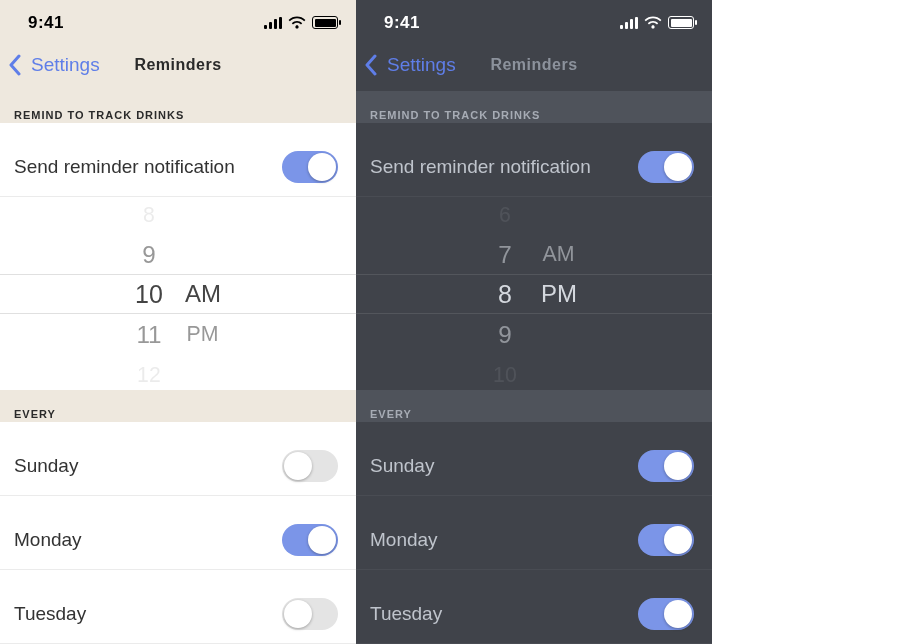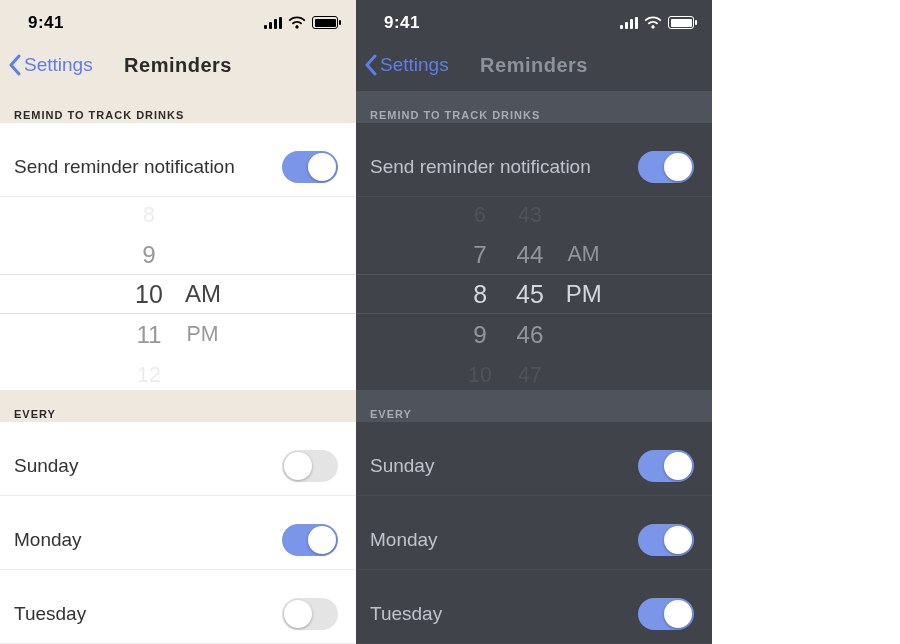--- a/index.html
+++ b/index.html
@@ -11,23 +11,23 @@
 
   
   .status { display: flex; justify-content: space-between; align-items: center; padding: 10px 18px 4px 28px; height: 40px; }
   .status-time { font-weight: 600; font-size: 17px; letter-spacing: 0.5px; }
   .status-icons { display: flex; align-items: center; gap: 6px; }
   .dark .status-time { color: #fff; }
   .light .status-time { color: #000; }
 
   
   .nav { display: flex; align-items: center; justify-content: center; position: relative; height: 54px; }
-  .back { position: absolute; left: 8px; display: flex; align-items: center; gap: 2px; color: #5f7ee8; font-size: 19px; }
+  .back { position: absolute; left: 8px; display: flex; align-items: center; gap: 9px; color: #5f7ee8; font-size: 19px; }
   .back svg path { stroke: #5f7ee8; }
-  .title { font-size: 20px; font-weight: 700; letter-spacing: 0.5px; }
+  .title { font-size: 16px; font-weight: 700; letter-spacing: 0.5px; }
   .light .title { color: #2a2a2a; font-family: 'HelveticaNeue-CondensedBold', 'Arial Narrow', sans-serif; font-stretch: condensed; }
   .dark  .title { color: #8c929c; font-family: 'HelveticaNeue-CondensedBold', 'Arial Narrow', sans-serif; font-stretch: condensed;}
 
   
   .section-header { font-size: 11px; font-weight: 700; letter-spacing: 1px; padding: 18px 14px 2px 14px; font-family: 'HelveticaNeue-CondensedBold', 'Arial Narrow', sans-serif; font-stretch: condensed; }
   .light .section-header { color: #2a2a2a; background: #eee8de; }
   .dark  .section-header { color: #a7acb5; background: #4f535b; }
 
   
   .row { display: flex; align-items: center; justify-content: space-between; padding: 28px 18px 13px 14px; font-size: 19px; border-bottom: 1px solid rgba(0,0,0,0.08); }
@@ -194,27 +194,20 @@
     <div class="picker">
       <div class="picker-lines"></div>
       <div class="picker-cols">
         <div class="pcol">
           <span class="faded3">6</span>
           <span class="faded1">7</span>
           <span class="sel">8</span>
           <span class="faded1">9</span>
           <span class="faded3">10</span>
         </div>
-        <div class="pcol">
-          <span class="faded3">43</span>
-          <span class="faded1">44</span>
-          <span class="sel">45</span>
-          <span class="faded1">46</span>
-          <span class="faded3">47</span>
-        </div>
         <div class="pcol ampm">
           <span class="blank"></span>
           <span class="faded1">AM</span>
           <span class="sel">PM</span>
           <span class="blank"></span>
           <span class="blank"></span>
         </div>
       </div>
     </div>
 

